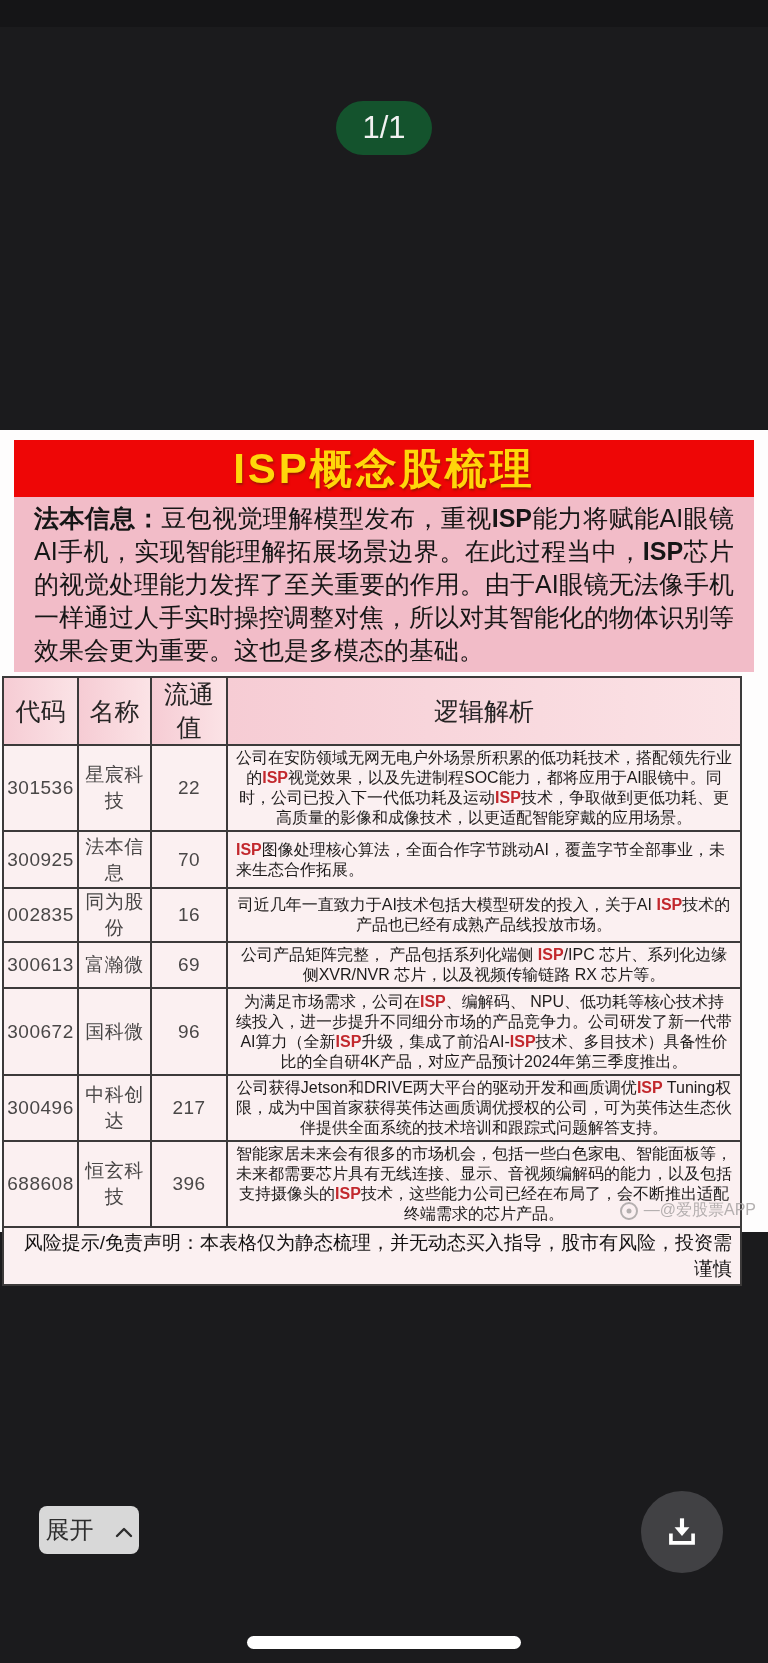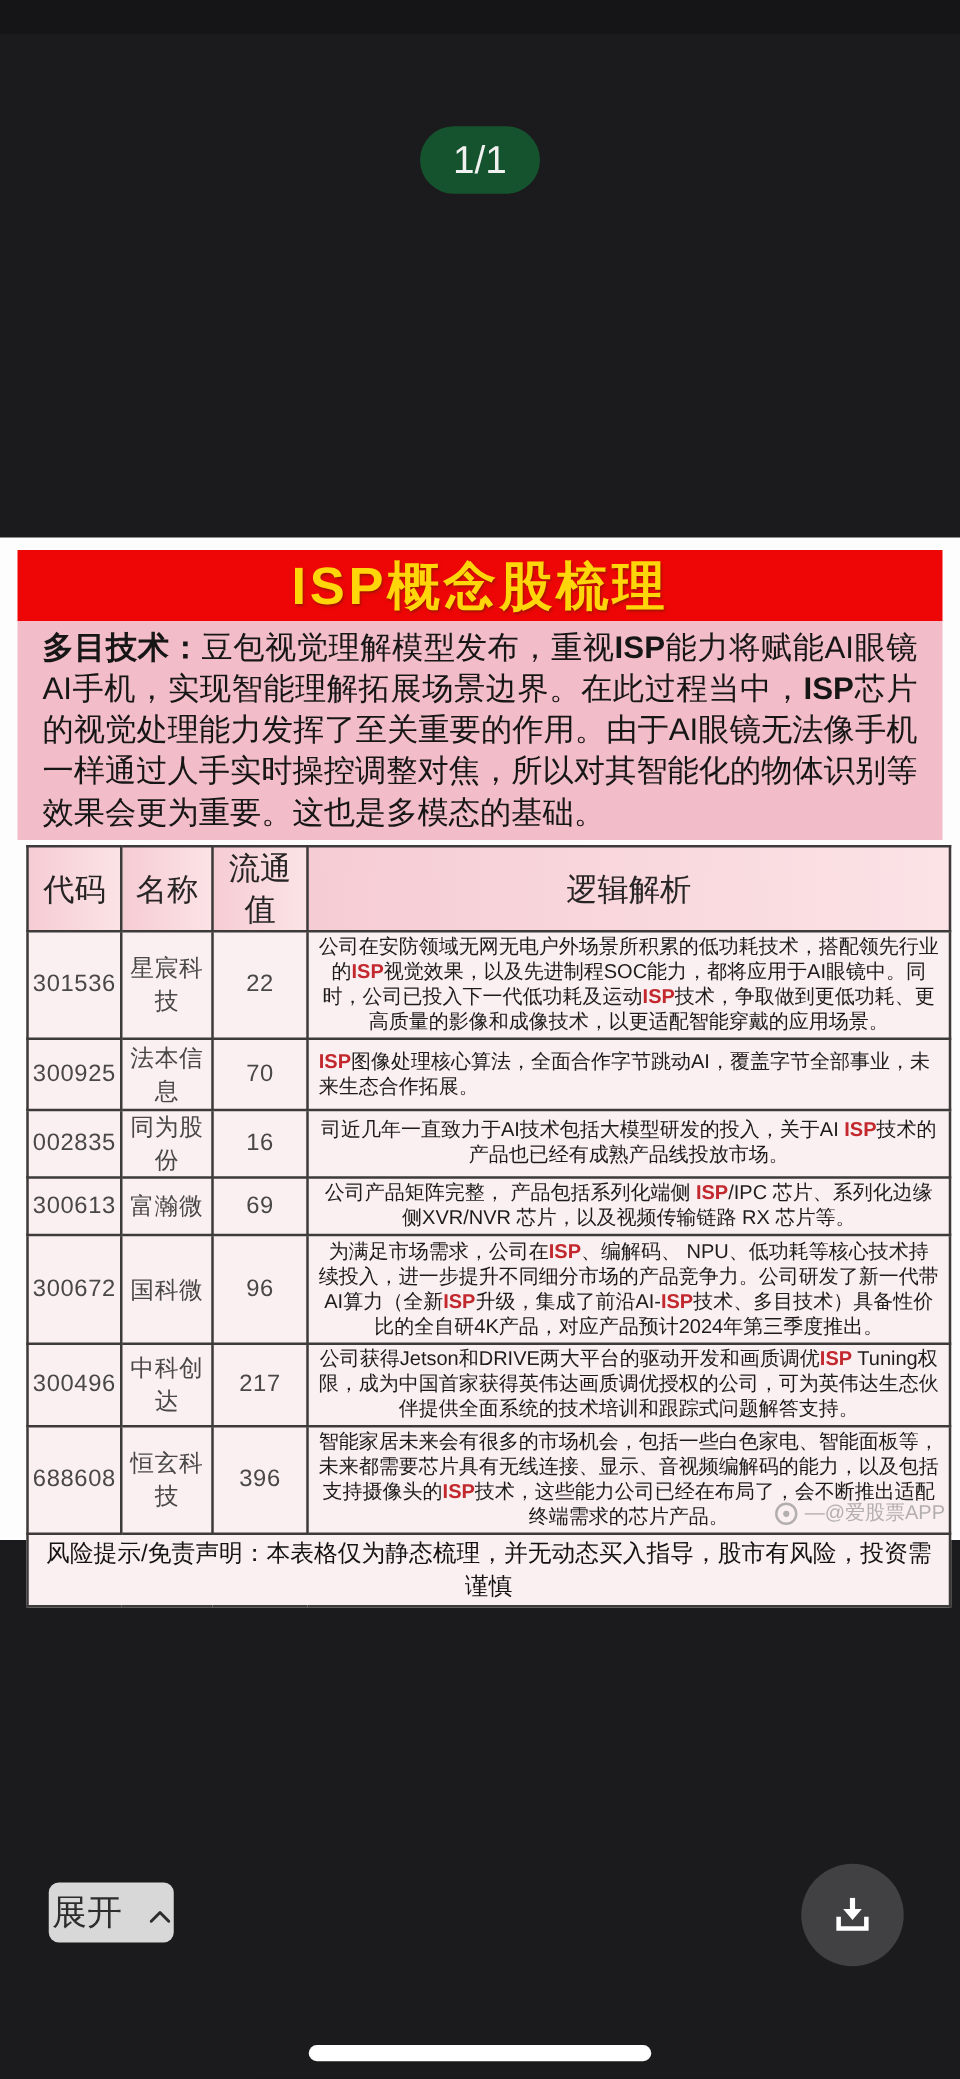--- a/index.html
+++ b/index.html
@@ -23,21 +23,21 @@
   .banner-title{
     color:var(--title_yellow);font-size:42px;font-weight:bold;letter-spacing:3px;
     text-shadow:1px 2px 2px rgba(110,30,0,.55);
   }
   .intro{
     background:var(--intro_pink);padding:5px 20px 5px;font-size:25px;line-height:33px;color:#161616;
     text-align:justify;
   }
   .intro .b{font-weight:bold;}
   table{
-    width:740px;margin:0 21px;border-collapse:collapse;table-layout:fixed;background:#fbf0f1;
+    width:740px;margin:0 2px;border-collapse:collapse;table-layout:fixed;background:#fbf0f1;
   }
   th,td{border:2px solid #3c3a3a;}
   col.c1{width:75px;}col.c2{width:73px;}col.c3{width:76px;}
   thead th{
     height:42px;font-size:25px;font-weight:normal;color:#262424;
     background:linear-gradient(90deg,var(--header_pink),#fbe3e6);
   }
   tbody td.c-code,tbody td.c-name,tbody td.c-value{
     text-align:center;font-size:19px;color:#494747;letter-spacing:.5px;
   }
@@ -47,30 +47,30 @@
   tbody td.c-logic.left{text-align:left;}
   tbody tr:nth-child(1){height:80px;}
   tbody tr:nth-child(2){height:57px;}
   tbody tr:nth-child(3){height:46px;}
   tbody tr:nth-child(4){height:44px;padding-left:46px;}
   tbody tr:nth-child(5){height:87px;}
   tbody tr:nth-child(6){height:66px;}
   tbody tr:nth-child(7){height:49px;}
   tbody tr:nth-child(8){height:82px;}
   .isp{color:var(--isp_red);font-weight:bold;}
-  tfoot td{height:31px;font-size:19px;padding:2px 8px;text-align:center;color:#141212;font-weight:500;}
+  tfoot td{height:31px;font-size:19px;padding:2px 8px;text-align:right;color:#141212;font-weight:500;}
   .watermark{
     position:absolute;right:12px;top:770px;display:flex;align-items:center;gap:5px;
     color:#a8a4a4;font-size:16px;opacity:.85;
   }
   .watermark svg{display:block;}
   .expand-btn{
     position:absolute;left:39px;top:1506px;width:100px;height:48px;background:#d8d8d8;
     border-radius:8px;display:flex;align-items:center;justify-content:center;gap:21px;
-    font-size:28px;color:#2d2d2d;border:none;cursor:pointer;
+    font-size:24px;color:#2d2d2d;border:none;cursor:pointer;
   }
   .download-btn{
     position:absolute;left:641px;top:1491px;width:82px;height:82px;border-radius:50%;
     background:#414144;display:flex;align-items:center;justify-content:center;border:none;cursor:pointer;
   }
   .home-indicator{
     position:absolute;left:247px;top:1636px;width:274px;height:13px;border-radius:7px;background:#ffffff;
   }
 </style>
 </head>
@@ -80,21 +80,21 @@
 
 <div class="page-pill">
   <span>1/1</span>
 </div>
 
 <div class="image-card">
   <div class="inner">
     <div class="banner">
       <span class="banner-title">ISP概念股梳理</span>
     </div>
-    <div class="intro"><span class="b">多目技术：</span><span>豆包视觉理解模型发布，重视</span><span class="b">ISP</span><span>能力将赋能AI眼镜AI手机，实现智能理解拓展场景边界。在此过程当中，</span><span class="b">ISP</span><span>芯片的视觉处理能力发挥了至关重要的作用。由于AI眼镜无法像手机一样通过人手实时操控调整对焦，所以对其智能化的物体识别等效果会更为重要。这也是多模态的基础。</span></div>
+    <div class="intro"><span class="b">法本信息：</span><span>豆包视觉理解模型发布，重视</span><span class="b">ISP</span><span>能力将赋能AI眼镜AI手机，实现智能理解拓展场景边界。在此过程当中，</span><span class="b">ISP</span><span>芯片的视觉处理能力发挥了至关重要的作用。由于AI眼镜无法像手机一样通过人手实时操控调整对焦，所以对其智能化的物体识别等效果会更为重要。这也是多模态的基础。</span></div>
   </div>
 
   <table>
     <colgroup>
         <col class="c1">
         <col class="c2">
         <col class="c3">
         <col class="c4">
       </colgroup>
     <thead>

